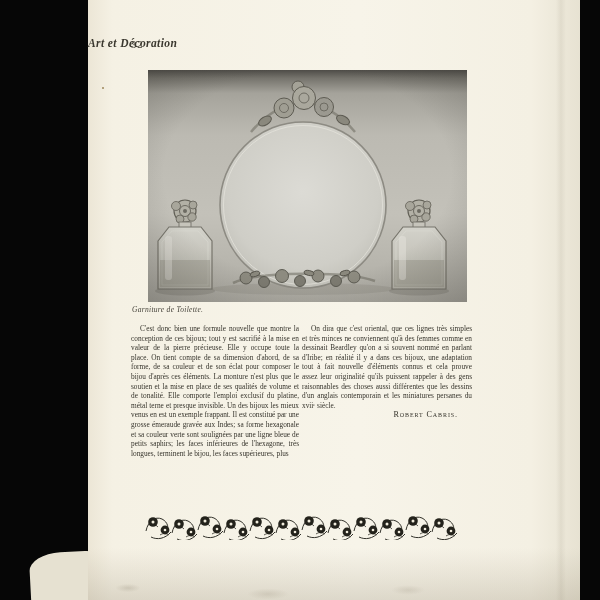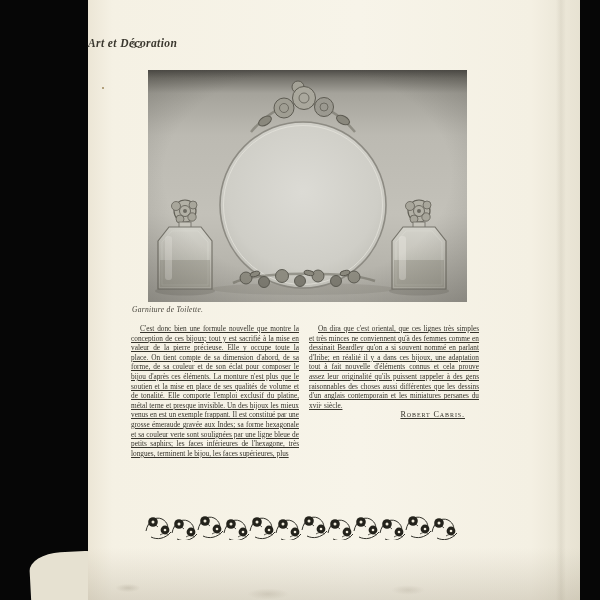--- a/index.html
+++ b/index.html
@@ -40,21 +40,21 @@
   }
   .photo{
     position:absolute;left:60px;top:70px;width:319px;height:232px;margin:0;
   }
   .caption{
     position:absolute;left:44px;top:305px;
     font-style:italic;font-size:7.5px;letter-spacing:0.3px;color:#45423a;
   }
   .columns{
     position:absolute;left:43px;top:324px;width:348px;
-    display:flex;gap:10px;color:#35332b;text-decoration:underline;
+    display:flex;gap:3px;color:#35332b;
   }
   .col{
     text-align:justify;font-size:7.3px;line-height:9.6px;
     hyphens:auto;-webkit-hyphens:auto;
   }
   .col-left{width:168px;}
   .col-right{width:170px;}
   .col p{margin:0;}
   .col p.indent{text-indent:9px;}
   .signature{

